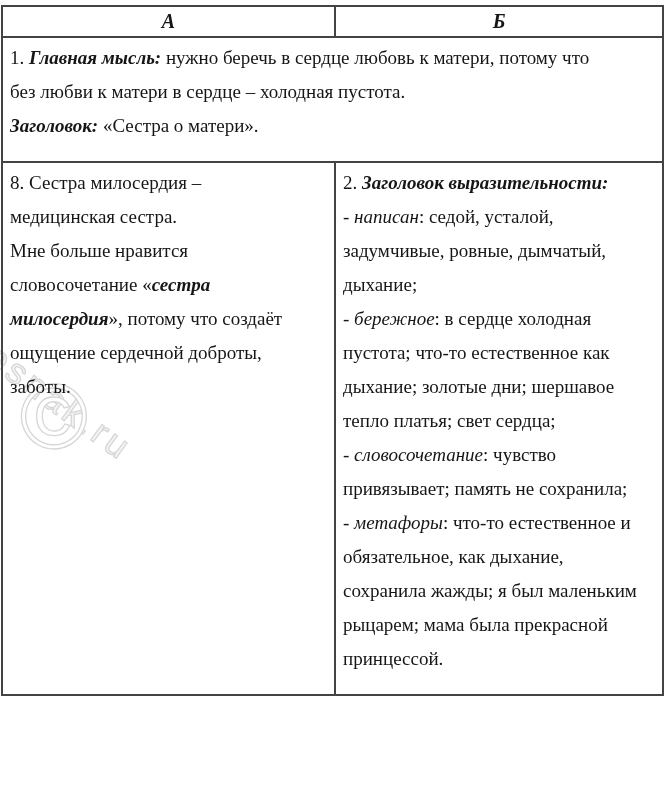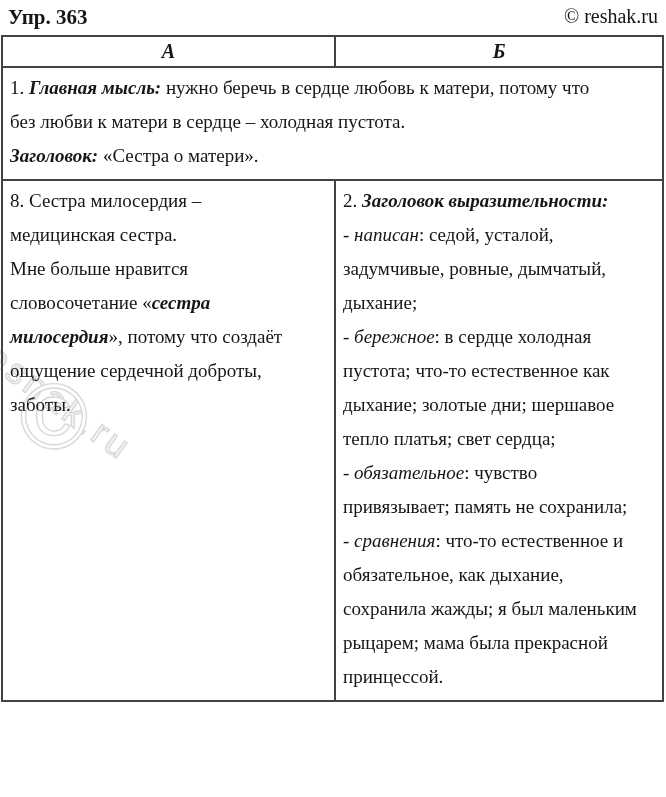--- a/index.html
+++ b/index.html
@@ -36,21 +36,21 @@
   .answers th{
     border:2px solid #434343;
     font-size:20px;font-weight:700;font-style:italic;
     text-align:center;vertical-align:middle;
     height:29px;padding:0;
   }
   .answers td{
     border:2px solid #434343;
     vertical-align:top;
     font-size:19px;line-height:34px;
-    padding:3px 6px 6px 7px;
+    padding:3px 6px 18px 7px;
     white-space:pre-wrap;
     font-family:Liberation Serif, serif;
   }
   .answers td.span-row{line-height:34px;}
   .b{font-weight:700;}
   .i{font-style:italic;}
   
   .wm{position:absolute;z-index:1;left:0;top:0;width:100%;height:100%;pointer-events:none;}
   .wm-text{
     position:absolute;left:-10px;top:326px;
@@ -71,24 +71,20 @@
 </head>
 <body>
 
 <div class="page">
 
   <div class="wm">
     <span class="wm-text">resnak.ru</span>
     <span class="wm-sym">©</span>
   </div>
 
-  <div class="topbar">
-    <span class="ex-title">Упр. 363</span>
-    <span class="copyright">© reshak.ru</span>
-  </div>
 
 
   <table class="answers">
     <colgroup>
         <col style="width:333px">
         <col style="width:328px">
       </colgroup>
     <tbody>
         <tr>
       <th>А</th>
@@ -108,23 +104,23 @@
 ощущение сердечной доброты,
 заботы.</span></td>
       <td><span>2. </span><span class="b i">Заголовок выразительности:</span><span>
 - </span><span class="i">написан</span><span>: седой, усталой,
 задумчивые, ровные, дымчатый,
 дыхание;
 - </span><span class="i">бережное</span><span>: в сердце холодная
 пустота; что-то естественное как
 дыхание; золотые дни; шершавое
 тепло платья; свет сердца;
-- </span><span class="i">обязательное</span><span>: чувство
+- </span><span class="i">словосочетание</span><span>: чувство
 привязывает; память не сохранила;
-- </span><span class="i">сравнения</span><span>: что-то естественное и
+- </span><span class="i">метафоры</span><span>: что-то естественное и
 обязательное, как дыхание,
 сохранила жажды; я был маленьким
 рыцарем; мама была прекрасной
 принцессой.</span></td>
     </tr>
   </tbody>
     </table>
 
 </div>
 

